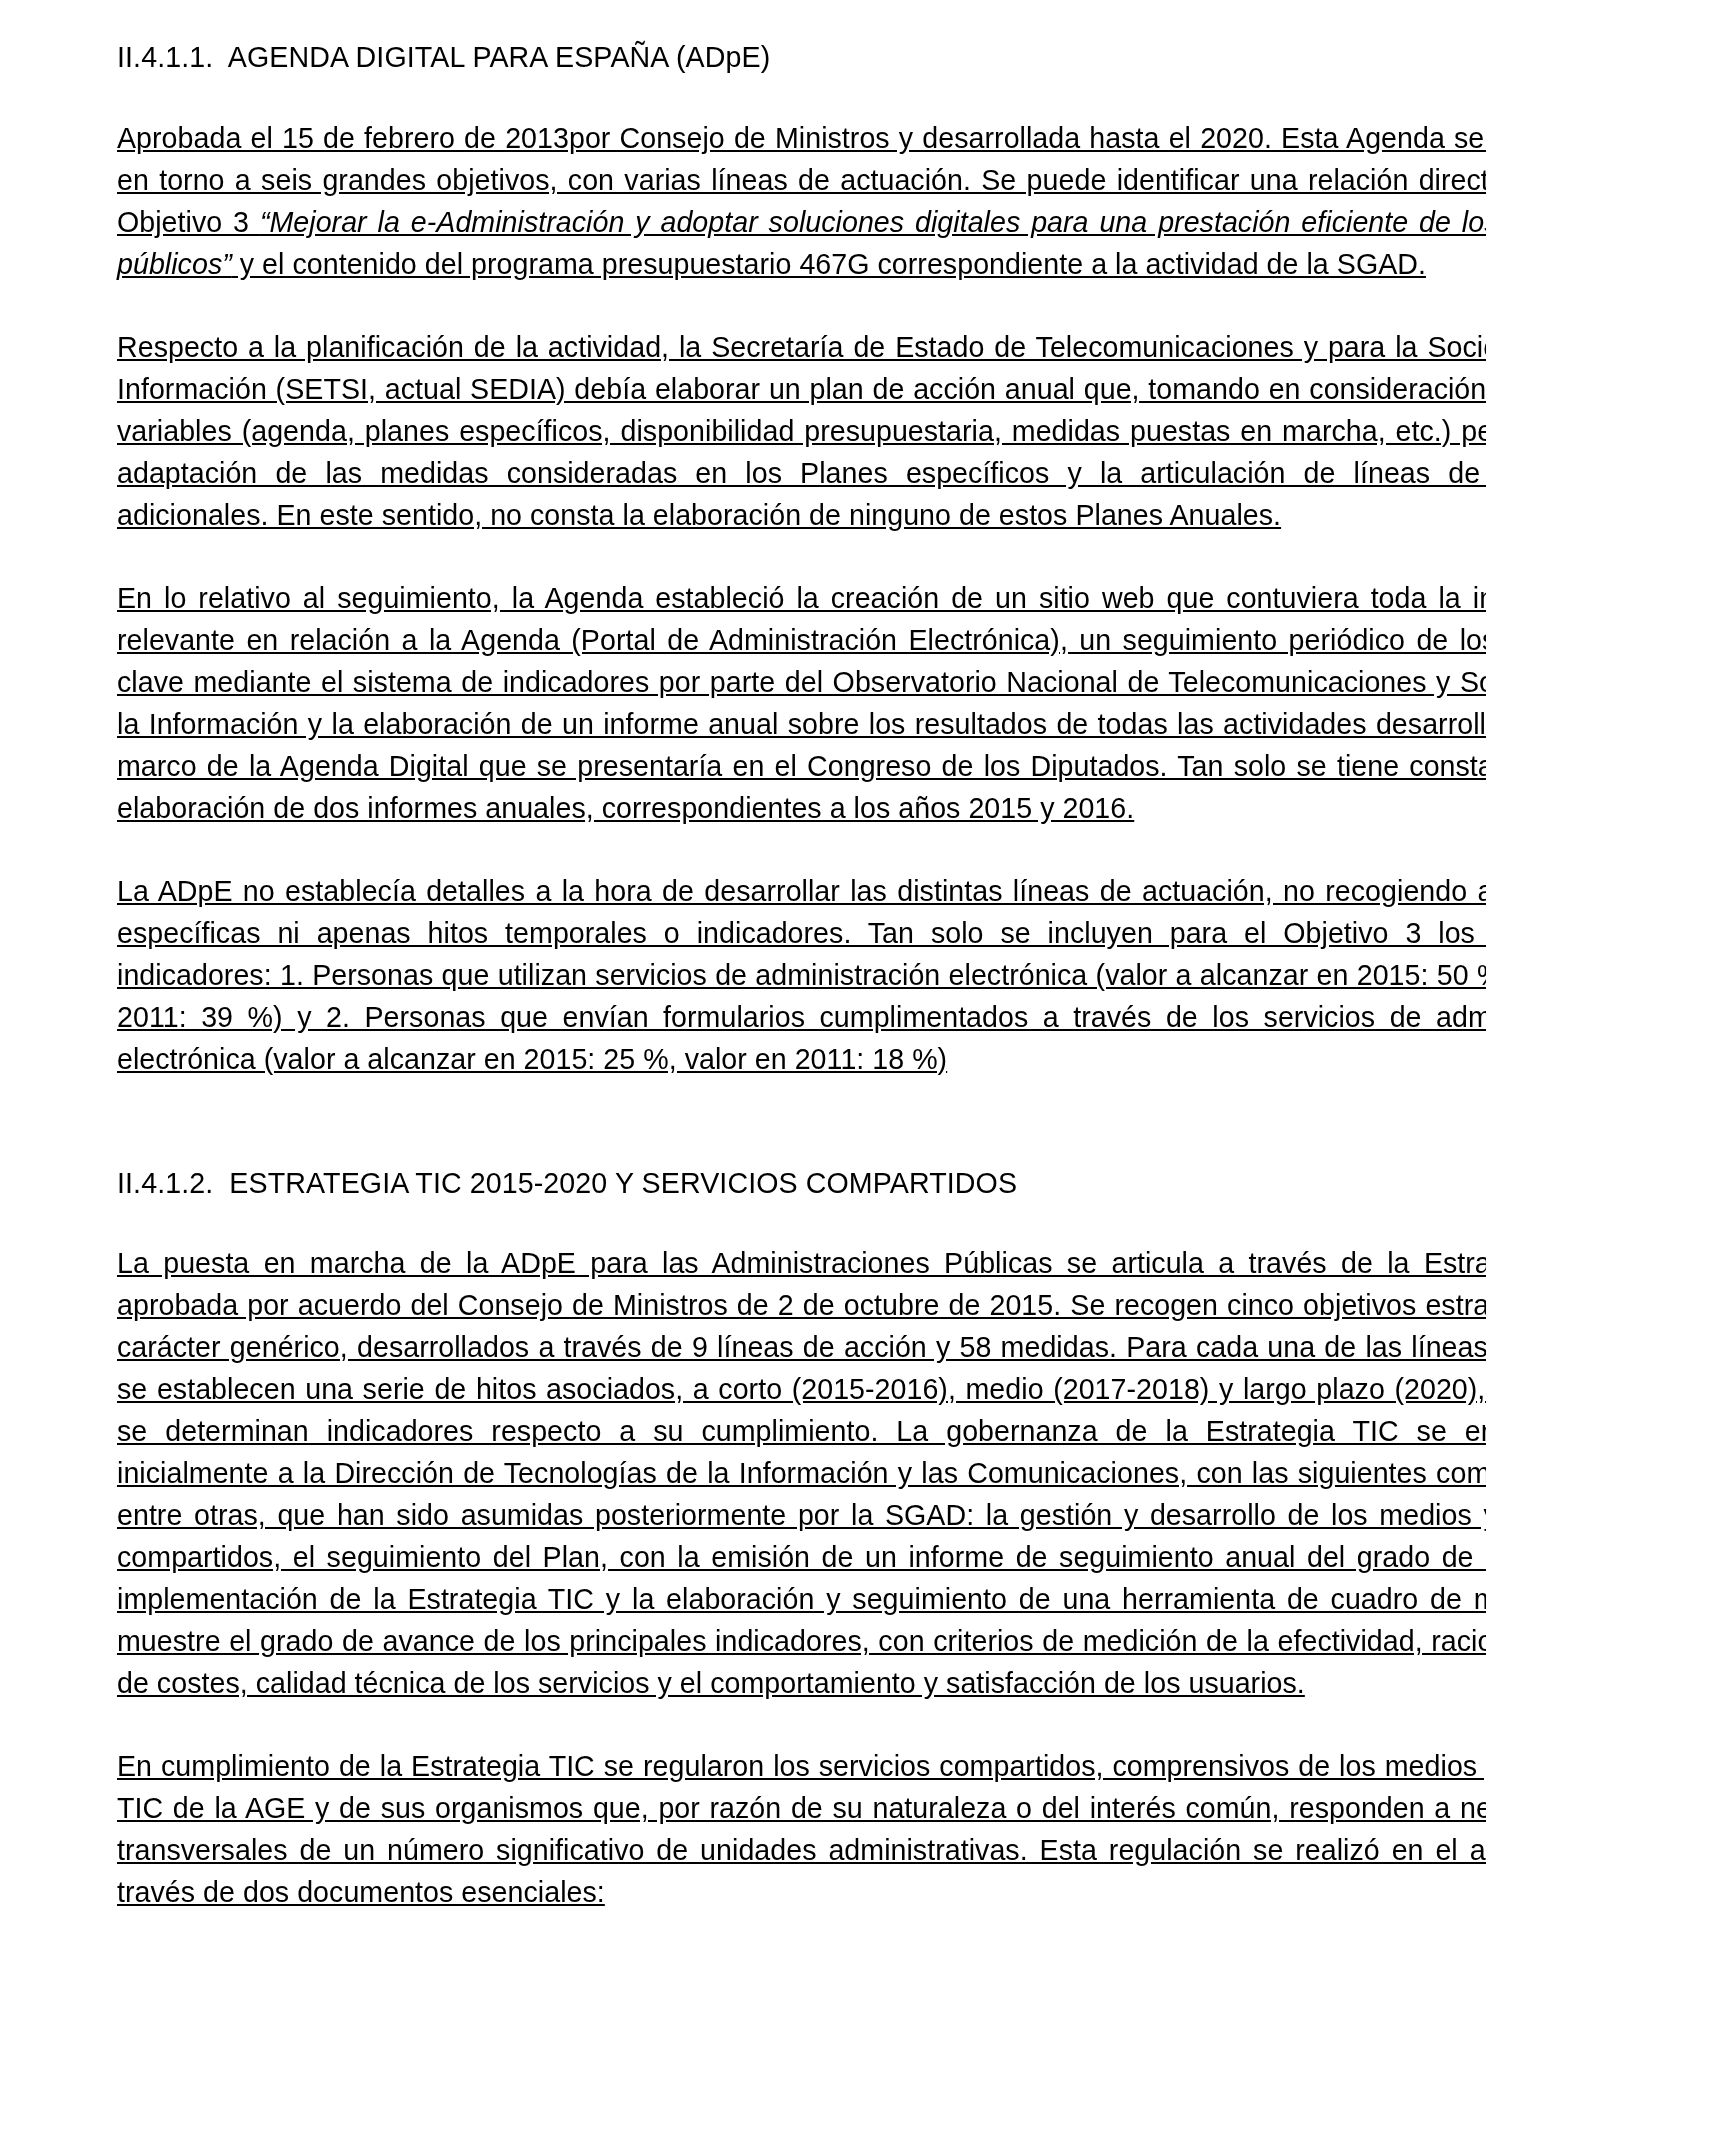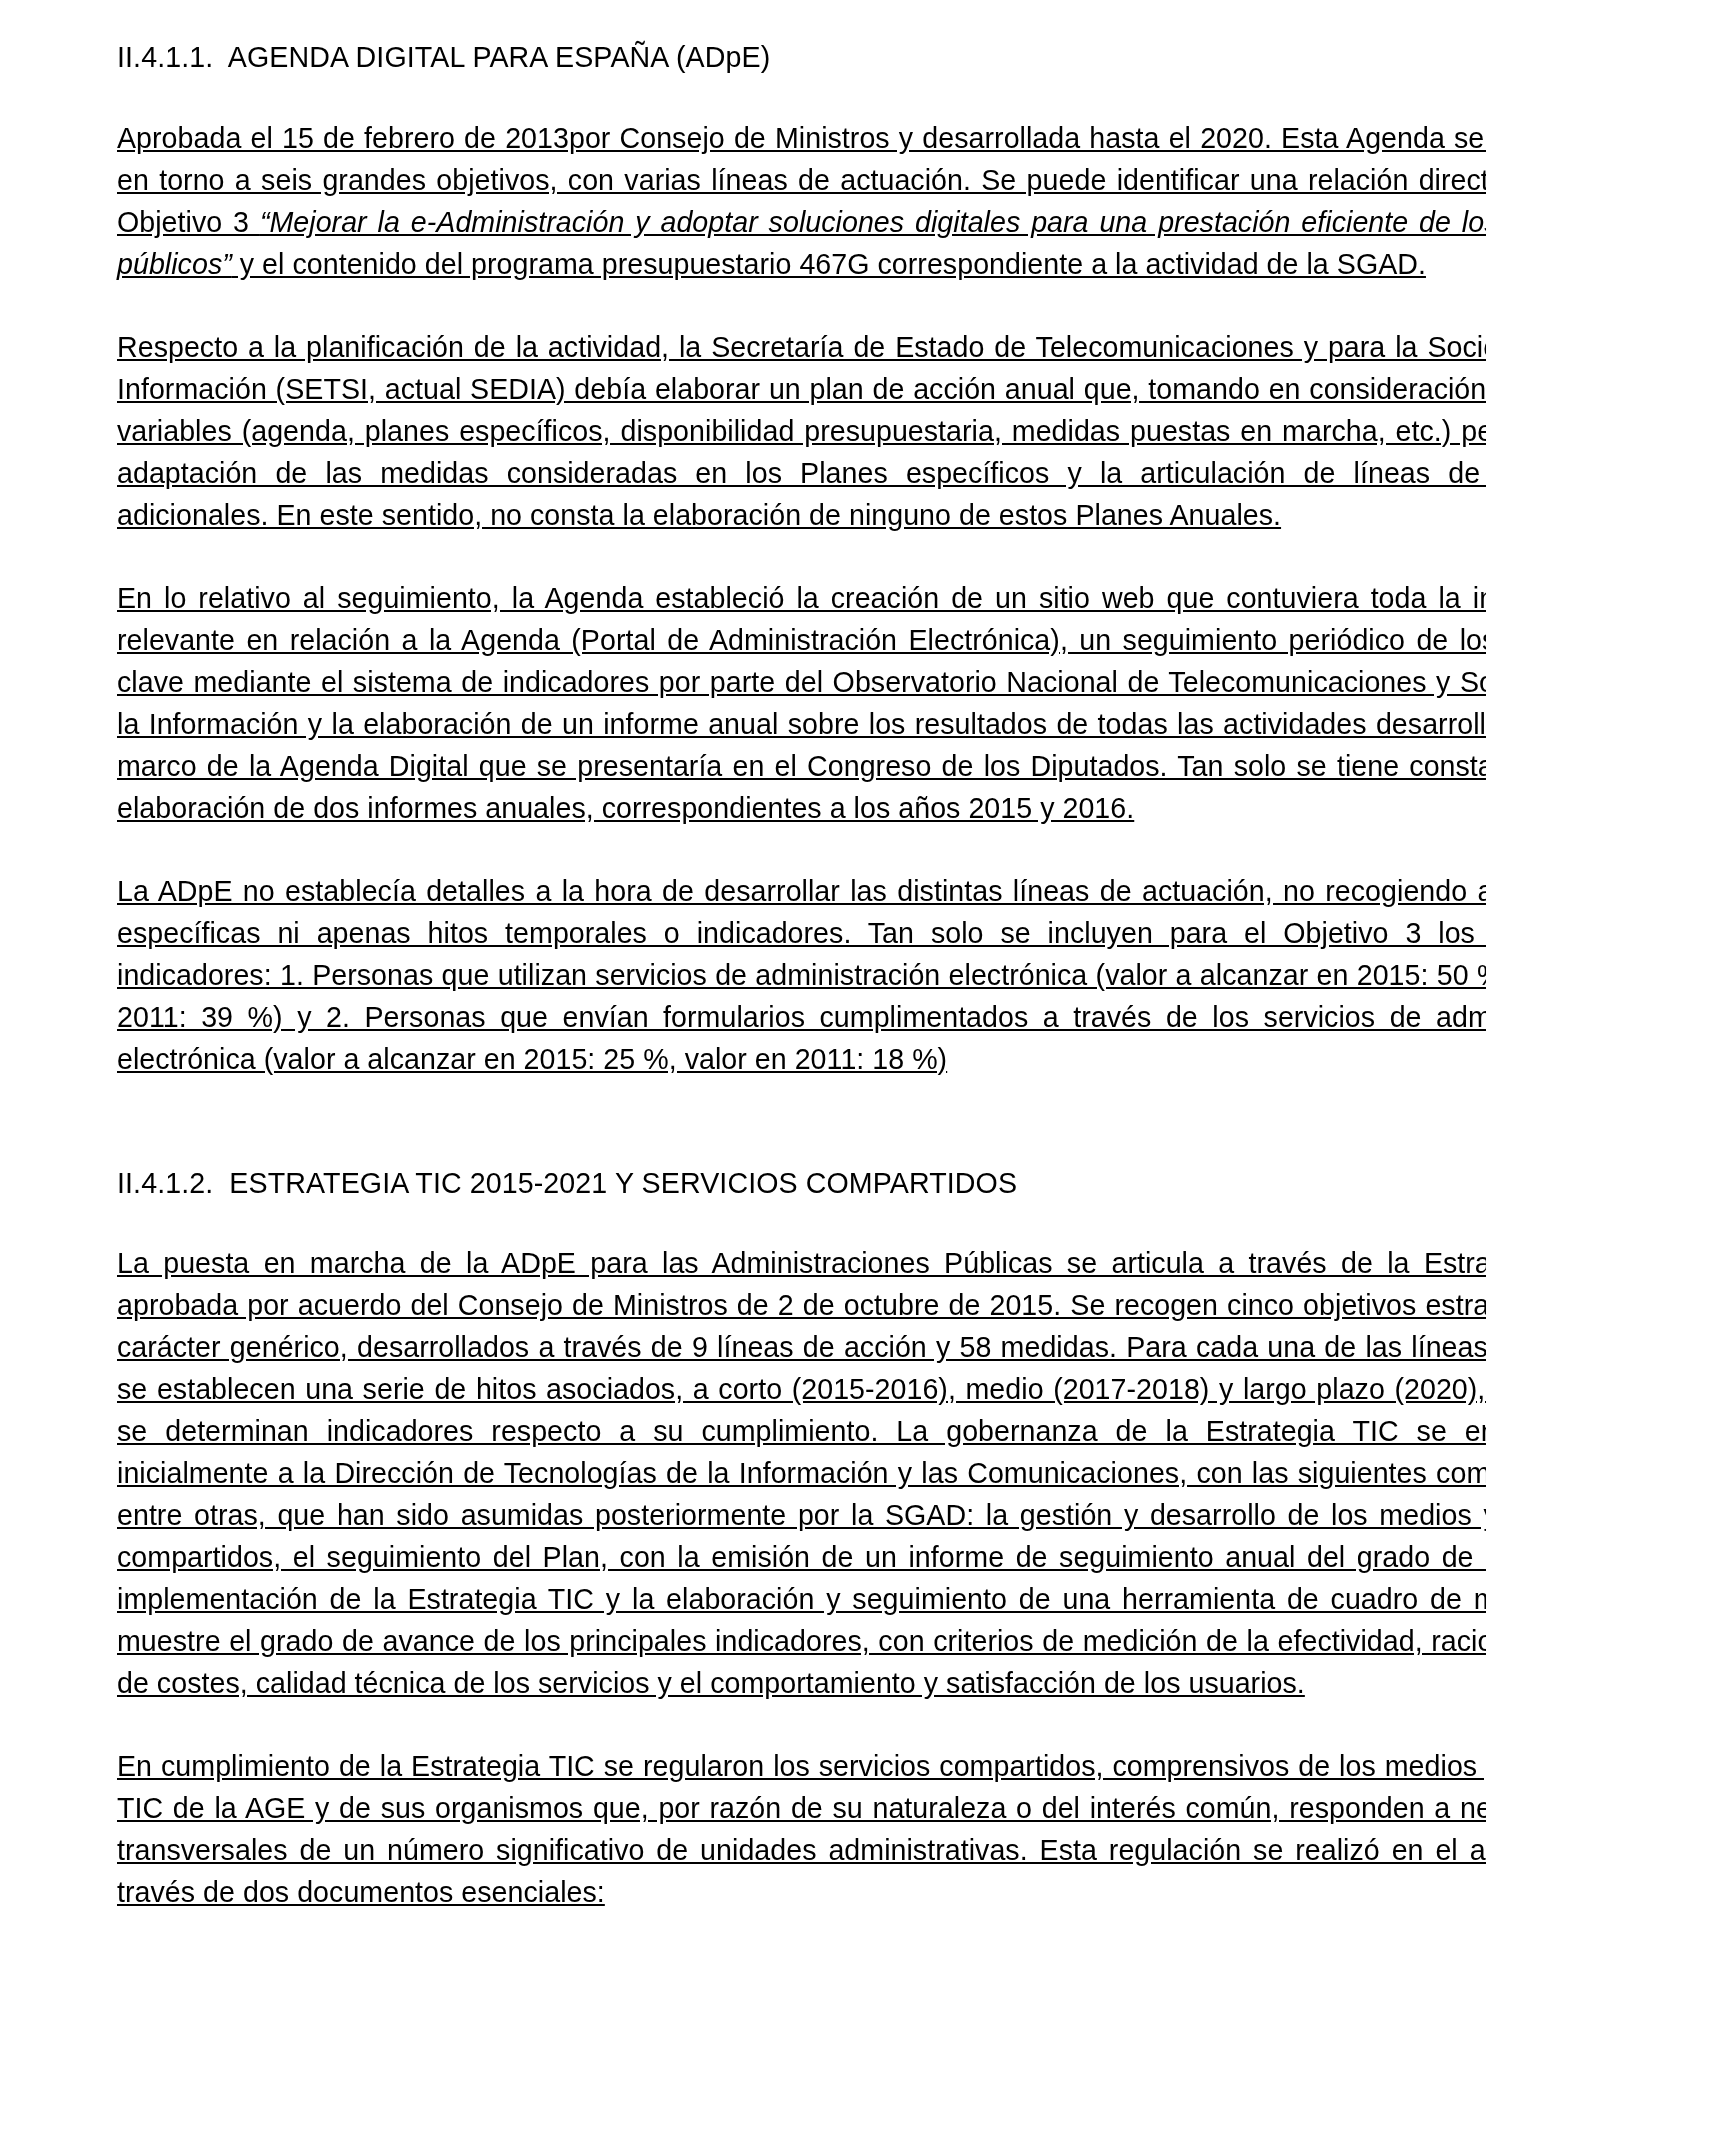--- a/index.html
+++ b/index.html
@@ -79,21 +79,21 @@
 
     <p class="body-text last-line-natural">En lo relativo al seguimiento, la Agenda estableció la creación de un sitio web que contuviera toda la información relevante en relación a la Agenda (Portal de Administración Electrónica), un seguimiento periódico de los objetivos clave mediante el sistema de indicadores por parte del Observatorio Nacional de Telecomunicaciones y Sociedad de la Información y la elaboración de un informe anual sobre los resultados de todas las actividades desarrolladas en el marco de la Agenda Digital que se presentaría en el Congreso de los Diputados. Tan solo se tiene constancia de la elaboración de dos informes anuales, correspondientes a los años 2015 y 2016.</p>
 
     <div class="gap-between-paragraphs"></div>
 
     <p class="body-text last-line-natural">La ADpE no establecía detalles a la hora de desarrollar las distintas líneas de actuación, no recogiendo actividades específicas ni apenas hitos temporales o indicadores. Tan solo se incluyen para el Objetivo 3 los siguientes indicadores: 1. Personas que utilizan servicios de administración electrónica (valor a alcanzar en 2015: 50 %, valor en 2011: 39 %) y 2. Personas que envían formularios cumplimentados a través de los servicios de administración electrónica (valor a alcanzar en 2015: 25 %, valor en 2011: 18 %)</p>
 
     <div class="gap-before-heading"></div>
 
     <div class="heading-block">
-      <h2 class="section-heading">II.4.1.2.  ESTRATEGIA TIC 2015-2021 Y SERVICIOS COMPARTIDOS</h2>
+      <h2 class="section-heading">II.4.1.2.  ESTRATEGIA TIC 2015-2020 Y SERVICIOS COMPARTIDOS</h2>
     </div>
 
     <div class="gap-after-heading"></div>
 
     <p class="body-text last-line-natural">La puesta en marcha de la ADpE para las Administraciones Públicas se articula a través de la Estrategia TIC, aprobada por acuerdo del Consejo de Ministros de 2 de octubre de 2015. Se recogen cinco objetivos estratégicos de carácter genérico, desarrollados a través de 9 líneas de acción y 58 medidas. Para cada una de las líneas de acción se establecen una serie de hitos asociados, a corto (2015-2016), medio (2017-2018) y largo plazo (2020), si bien no se determinan indicadores respecto a su cumplimiento. La gobernanza de la Estrategia TIC se encomienda inicialmente a la Dirección de Tecnologías de la Información y las Comunicaciones, con las siguientes competencias, entre otras, que han sido asumidas posteriormente por la SGAD: la gestión y desarrollo de los medios y servicios compartidos, el seguimiento del Plan, con la emisión de un informe de seguimiento anual del grado de avance de implementación de la Estrategia TIC y la elaboración y seguimiento de una herramienta de cuadro de mando que muestre el grado de avance de los principales indicadores, con criterios de medición de la efectividad, racionalización de costes, calidad técnica de los servicios y el comportamiento y satisfacción de los usuarios.</p>
 
     <div class="gap-between-paragraphs"></div>
 
     <p class="body-text last-line-natural">En cumplimiento de la Estrategia TIC se regularon los servicios compartidos, comprensivos de los medios y servicios TIC de la AGE y de sus organismos que, por razón de su naturaleza o del interés común, responden a necesidades transversales de un número significativo de unidades administrativas. Esta regulación se realizó en el año 2015 a través de dos documentos esenciales:</p>
 

